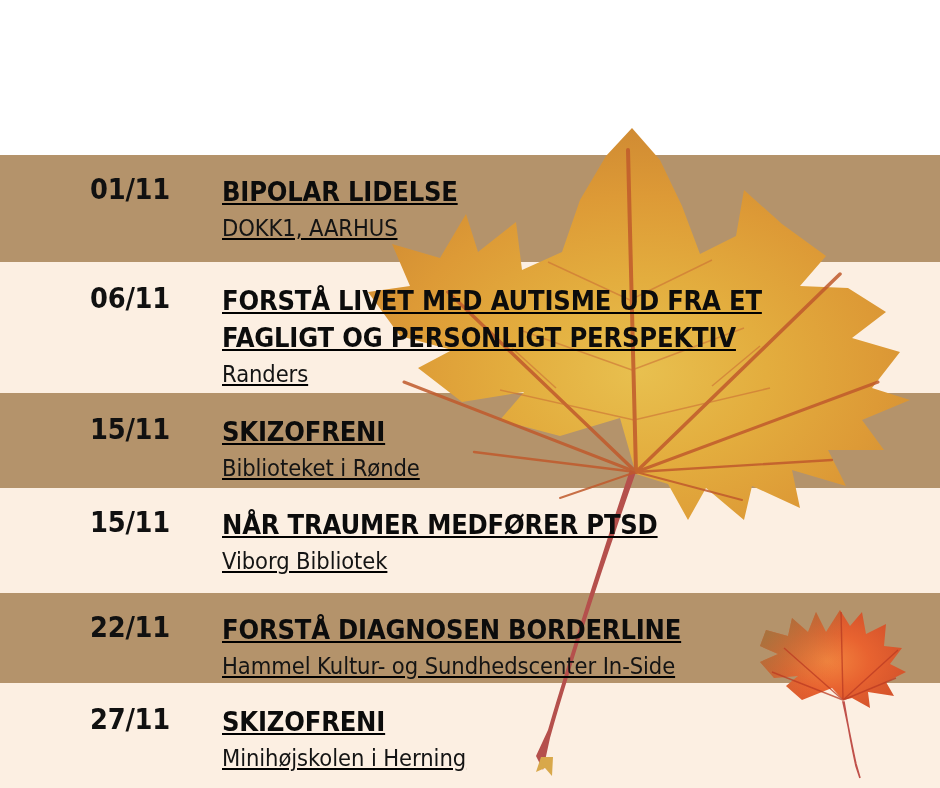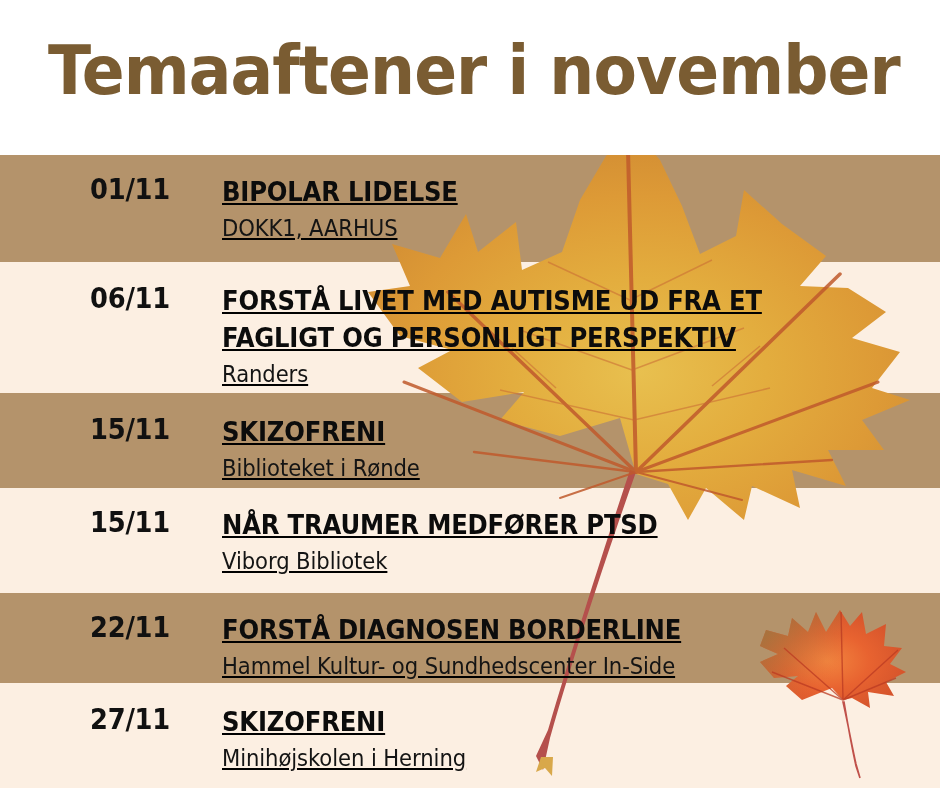--- a/index.html
+++ b/index.html
@@ -213,23 +213,20 @@
           <path d="M843,700 L841,612"></path>
           <path d="M843,700 L784,648"></path>
           <path d="M843,700 L898,650"></path>
           <path d="M843,700 L772,672"></path>
           <path d="M843,700 L896,678"></path>
         </g>
       </g>
     </svg>
   </div>
 
-  <div class="header-band">
-    <div class="poster-title">Temaaftener i november</div>
-  </div>
 
   <div class="rows" id="rows">
       <div class="event-row" style="top: 18px;">
         <div class="event-date">01/11</div>
         <div class="event-body">
           <div class="event-title">BIPOLAR LIDELSE</div>
           <div class="event-venue">DOKK1, AARHUS</div>
         </div>
       </div>
       <div class="event-row" style="top: 127px;">

